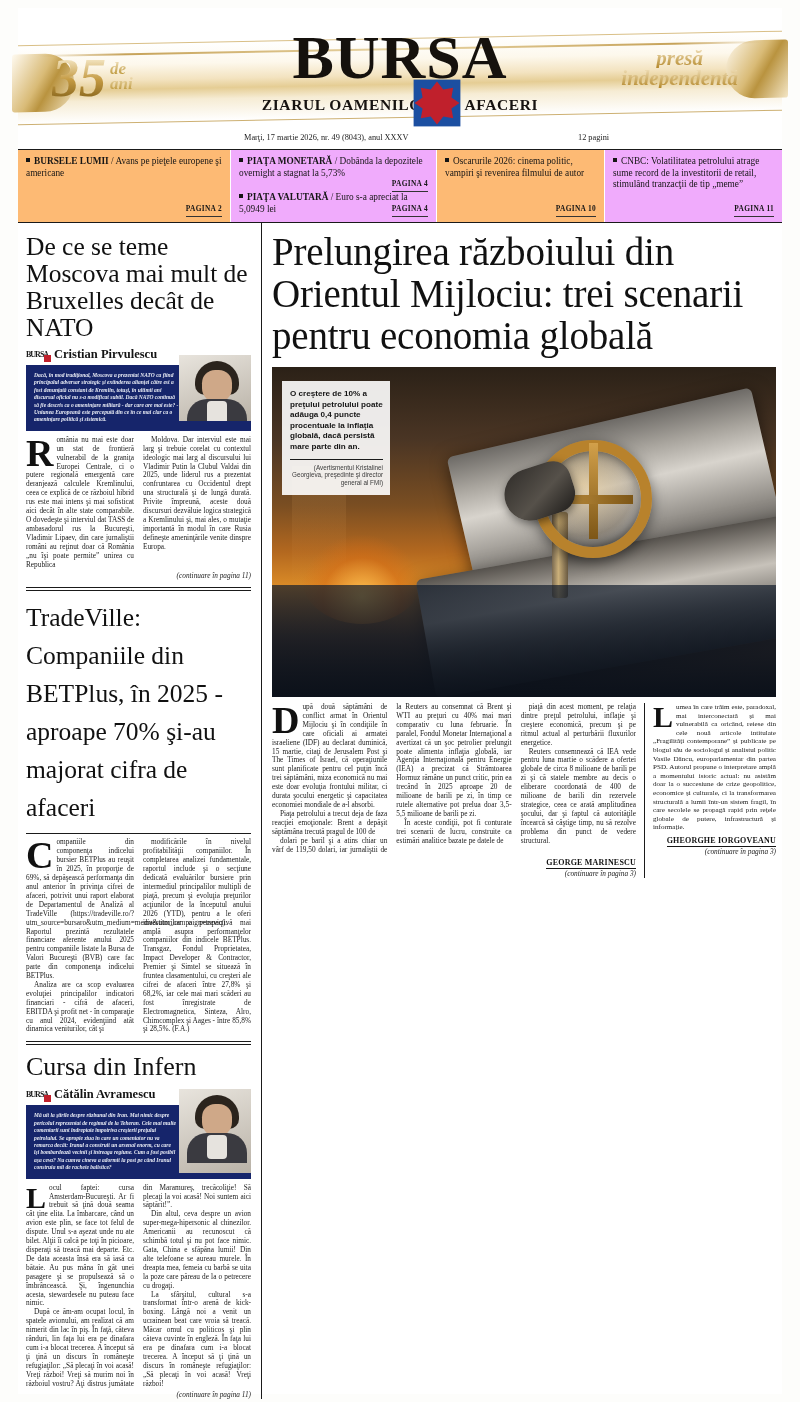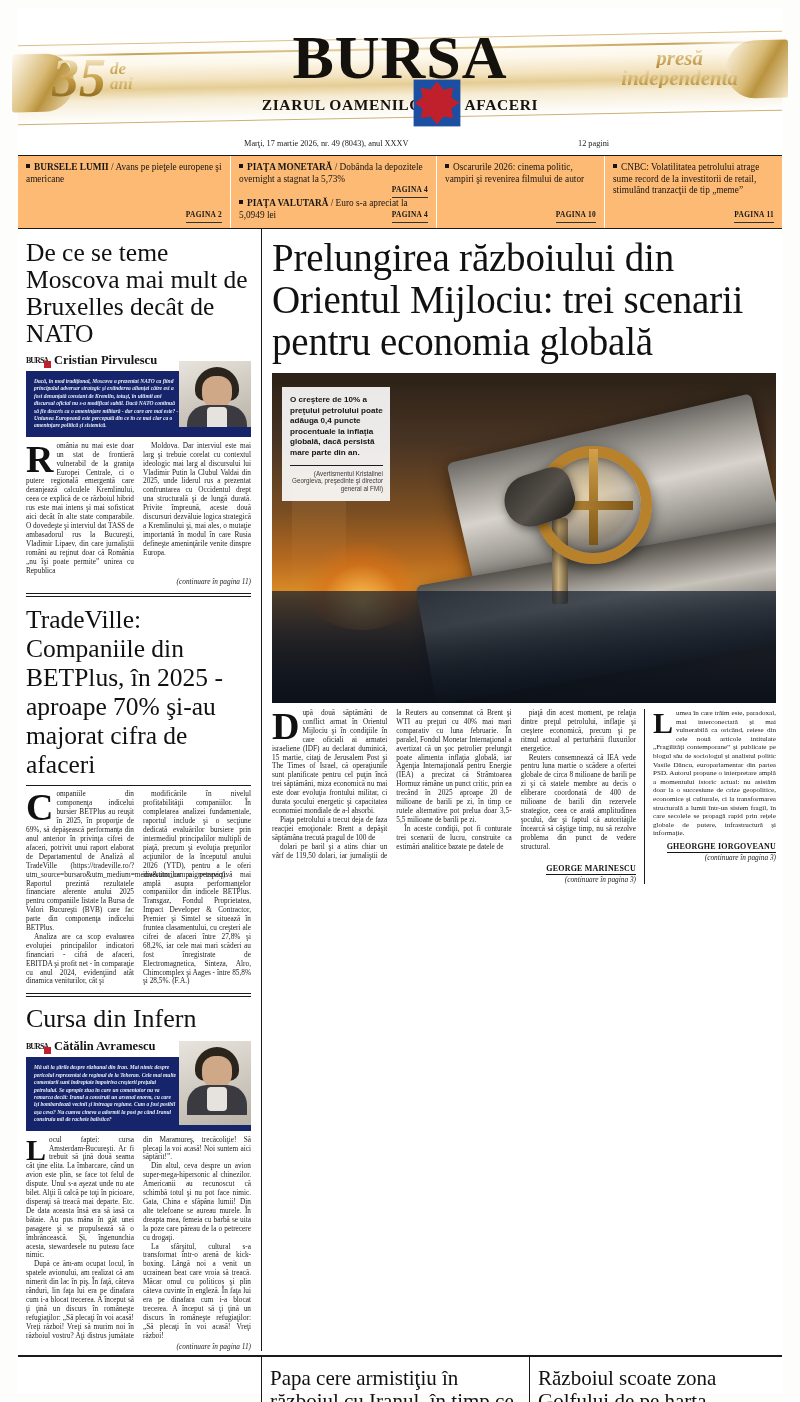--- a/index.html
+++ b/index.html
@@ -35,29 +35,29 @@
     color:#15110d;line-height:58px;}
   .subtitle{position:absolute;left:0;right:0;top:84px;text-align:center;z-index:5;
     font-weight:700;font-size:15.5px;letter-spacing:.6px;color:#171310;font-family:"Liberation Serif",serif;}
   .presa{position:absolute;right:44px;top:36px;z-index:6;text-align:center;line-height:20px;}
   .presa span{display:block;font-style:italic;font-weight:700;font-size:21px;
     background:linear-gradient(180deg,#f3e3bf,#b4882a);-webkit-background-clip:text;background-clip:text;color:transparent;}
   .presa .l2{font-size:21px;}
   .logo-star{position:absolute;left:50%;margin-left:10px;top:64px;width:54px;height:54px;z-index:7;}
 
   
-  .dateline{position:relative;height:17px;border-bottom:0;margin-top:8px;}
+  .dateline{position:relative;height:17px;border-bottom:0;margin-top:2px;}
   .dateline .d{position:absolute;left:226px;top:1px;font-size:8.3px;color:#1c1c1c;}
   .dateline .p{position:absolute;left:560px;top:1px;font-size:8.3px;color:#1c1c1c;}
 
   
   .teasers{display:flex;height:72px;border-top:1px solid #1a1a1a;border-bottom:1px solid #1a1a1a;}
   .teaser{position:relative;padding:6px 8px 4px 8px;box-sizing:border-box;font-size:9.3px;line-height:11.6px;color:#151515;}
   .teaser.beige{background:#fdba74;}
-  .teaser.blue{background:#fdba74;}
+  .teaser.blue{background:#f0abfc;}
   .t1{width:212px;}
   .t2{width:206px;border-left:1px solid #fff;}
   .t3{width:168px;border-left:1px solid #fff;}
   .t4{width:178px;border-left:1px solid #fff;}
   .teaser .bullet{display:inline-block;width:4px;height:4px;background:#151515;margin-right:4px;vertical-align:2px;}
   .teaser b{font-weight:700;}
   .pageref{position:absolute;right:8px;font-size:7.4px;font-weight:700;letter-spacing:.3px;
     border-bottom:1px solid #333;padding-bottom:1px;}
   .teaser .block2{margin-top:13px;}
 
@@ -69,21 +69,21 @@
   .r3{width:168px;padding-left:14px;box-sizing:border-box;}
   .r4{width:178px;padding-left:24px;box-sizing:border-box;}
 
   
   .grid{display:flex;}
   .colL{width:244px;padding:6px 10px 0 8px;box-sizing:border-box;border-right:1px solid #1a1a1a;}
   .colR{width:520px;padding:6px 6px 0 10px;box-sizing:border-box;}
 
   h1.lead{font-size:25.5px;line-height:27px;font-weight:400;margin:4px 0 6px 0;color:#111;}
   h1.main{font-size:39px;line-height:42px;font-weight:400;margin:2px 0 10px 0;color:#111;letter-spacing:-.2px;}
-  h2.sec{font-size:25.5px;line-height:29px;font-weight:400;margin:8px 0 6px 0;color:#111;}
+  h2.sec{font-size:25.5px;line-height:38px;font-weight:400;margin:8px 0 6px 0;color:#111;}
   h2.mid{font-size:21px;line-height:23px;font-weight:400;margin:4px 0 6px 0;color:#111;}
   h2.infern{font-size:26px;line-height:28px;font-weight:400;margin:8px 0 6px 0;color:#111;}
 
   .rule{border-top:1px solid #1a1a1a;border-bottom:1px solid #1a1a1a;height:2px;margin:7px 0 5px 0;}
   .rule-thin{border-top:1px solid #1a1a1a;margin:6px 0 4px 0;}
 
   
   .author{display:flex;align-items:center;gap:6px;margin:2px 0 3px 0;}
   .minilogo{width:22px;height:13px;background:#fff;border:0;position:relative;
     font-family:"Liberation Serif",serif;font-weight:700;font-size:8px;color:#1b1b1b;

